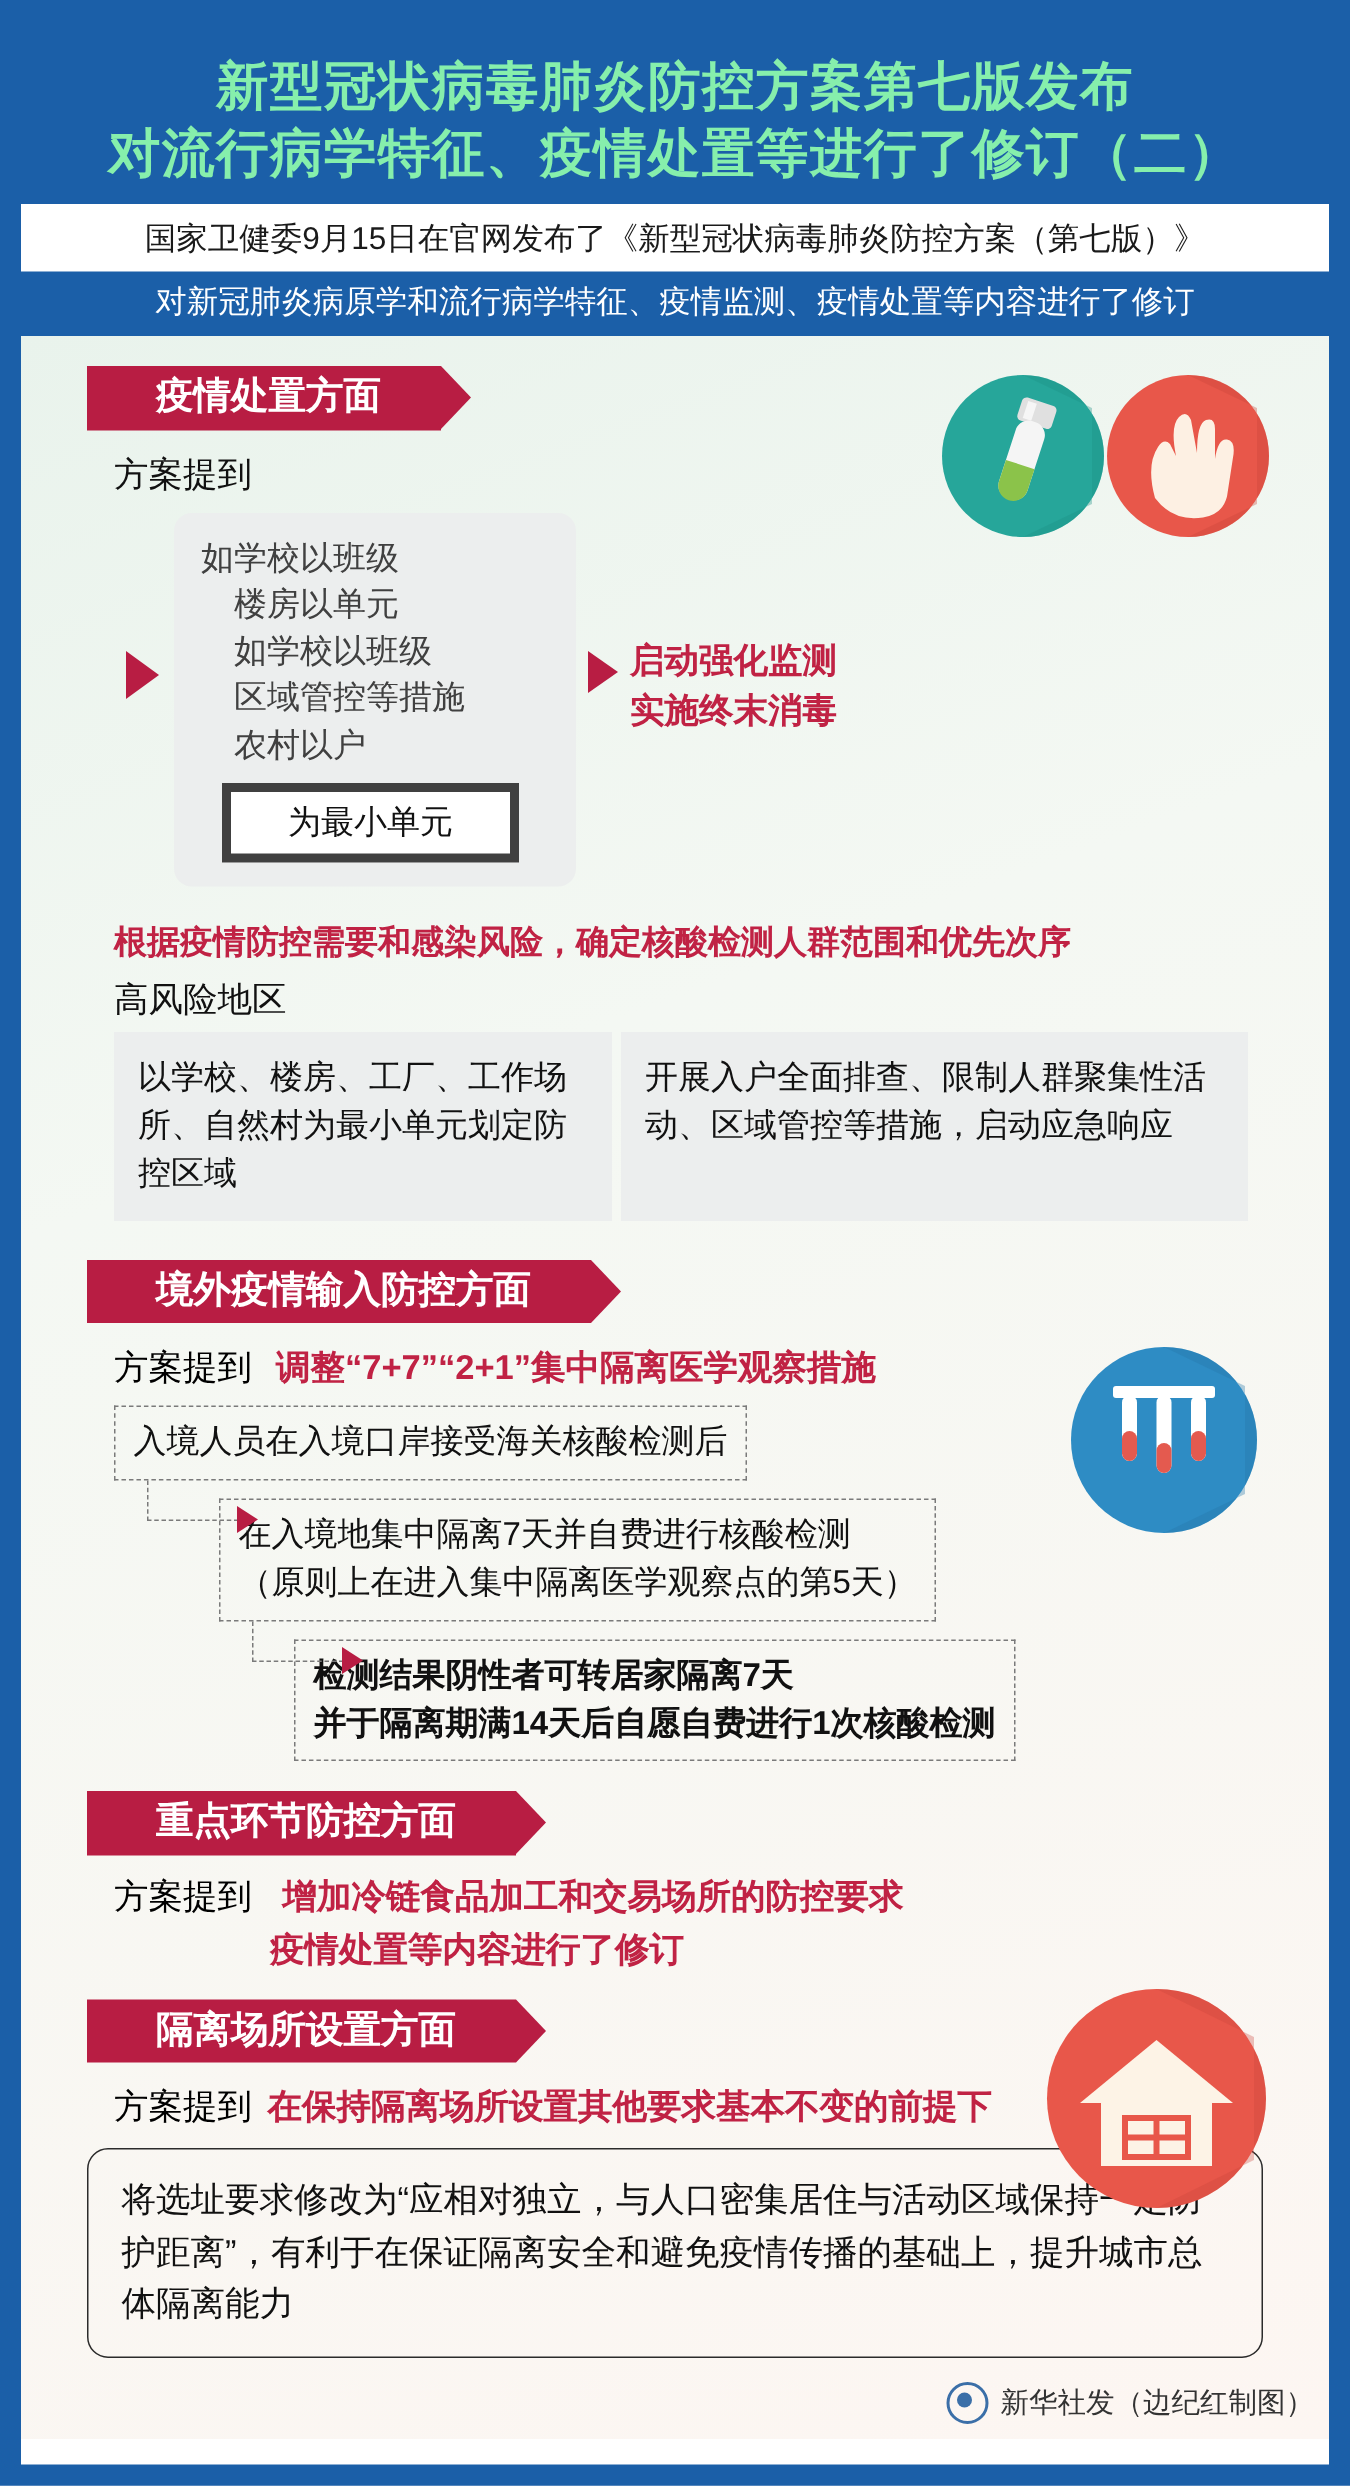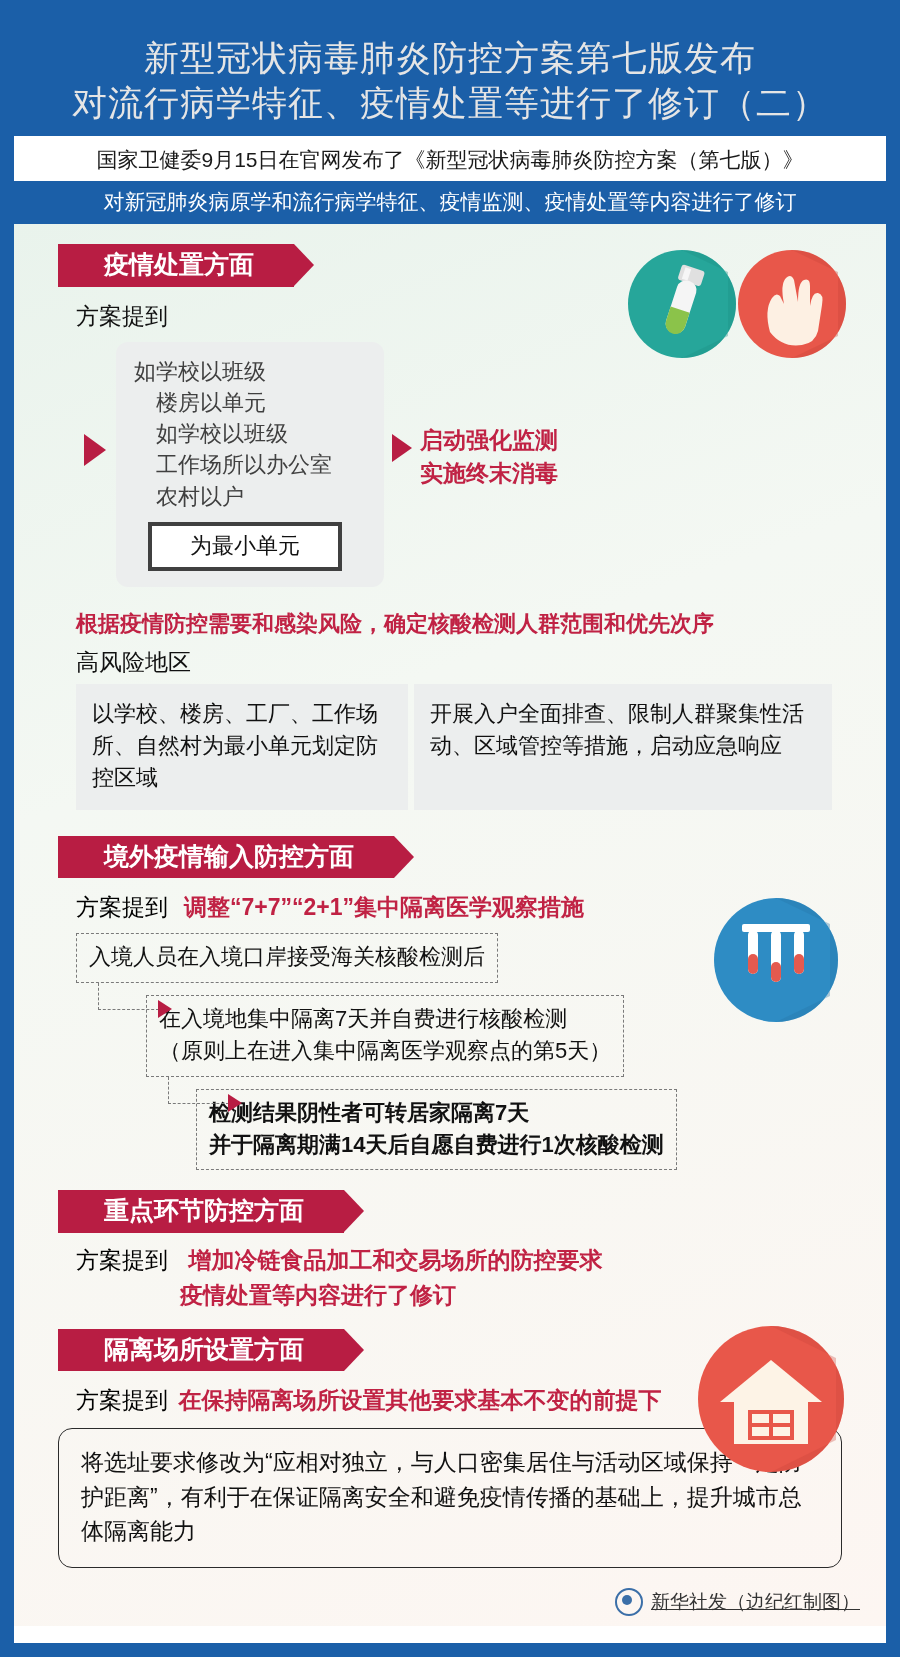--- a/index.html
+++ b/index.html
@@ -29,23 +29,23 @@
     overflow: hidden;
   }
 
   
   .header {
     background: #1b5fa8;
     padding: 22px 20px 10px 20px;
     text-align: center;
   }
   .title-line {
-    color: #e5e5e5;
+    color: #86efac;
     font-size: 35px;
-    font-weight: normal;
+    font-weight: bold;
     line-height: 1.28;
     letter-spacing: 1px;
     white-space: nowrap;
   }
   .subhead-white {
     background: #ffffff;
     color: #1a1a1a;
     font-size: 21px;
     padding: 10px 16px 8px 16px;
     text-align: center;
@@ -132,21 +132,21 @@
     box-sizing: border-box;
   }
   .graybox .line {
     font-size: 22px;
     color: #404040;
     line-height: 1.42;
   }
   .minunit {
     margin-top: 10px;
     background: #ffffff;
-    border: 4px solid #404040;
+    border: 6px solid #404040;
     font-size: 22px;
     color: #111;
     text-align: center;
     padding: 5px 0 6px 0;
     width: 186px;
     margin-left: 14px;
   }
   .arrow-red2 {
     width: 0; height: 0;
     border-top: 14px solid transparent;
@@ -271,28 +271,27 @@
     border-radius: 14px;
     padding: 16px 22px 18px 22px;
     font-size: 23px;
     line-height: 1.5;
     color: #111;
     background: transparent;
   }
 
   .credit {
     position: absolute;
-    right: 26px;
+    right: 10px;
     bottom: 10px;
     font-size: 19px;
     color: #333;
     display: flex;
     align-items: center;
     gap: 8px;
-    text-decoration: underline;
   }
   .credit-logo {
     width: 24px; height: 24px;
     border-radius: 50%;
     border: 2px solid #3b6fa8;
     display: inline-block;
     position: relative;
   }
   .credit-logo::after {
     content: "";
@@ -341,21 +340,21 @@
       </div>
 
       <div class="lead">方案提到</div>
 
       <div class="row1">
         <div class="arrow-red"></div>
         <div class="graybox">
           <div class="line">如学校以班级</div>
           <div class="line">　楼房以单元</div>
           <div class="line">　如学校以班级</div>
-          <div class="line">　工作场所以办公室</div>
+          <div class="line">　区域管控等措施</div>
           <div class="line">　农村以户</div>
           <div class="minunit">为最小单元</div>
         </div>
         <div class="arrow-red2"></div>
         <div class="r1-right" style="white-space: pre-line;">启动强化监测
 实施终末消毒</div>
       </div>
 
       <div class="rednote">根据疫情防控需要和感染风险，确定核酸检测人群范围和优先次序</div>
       <div class="subtle-label">高风险地区</div>

